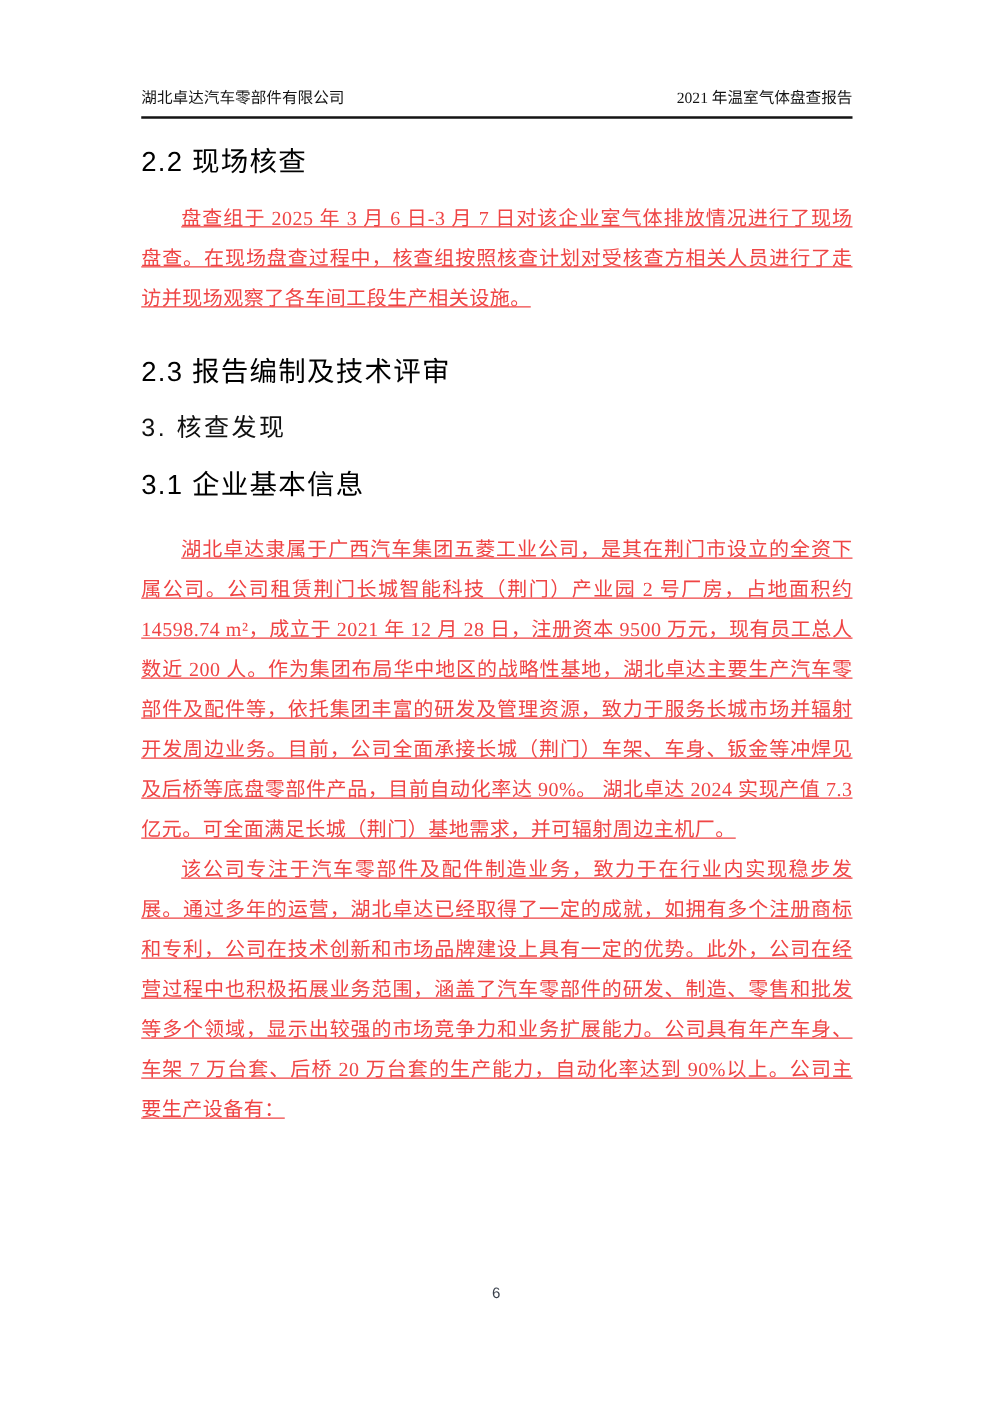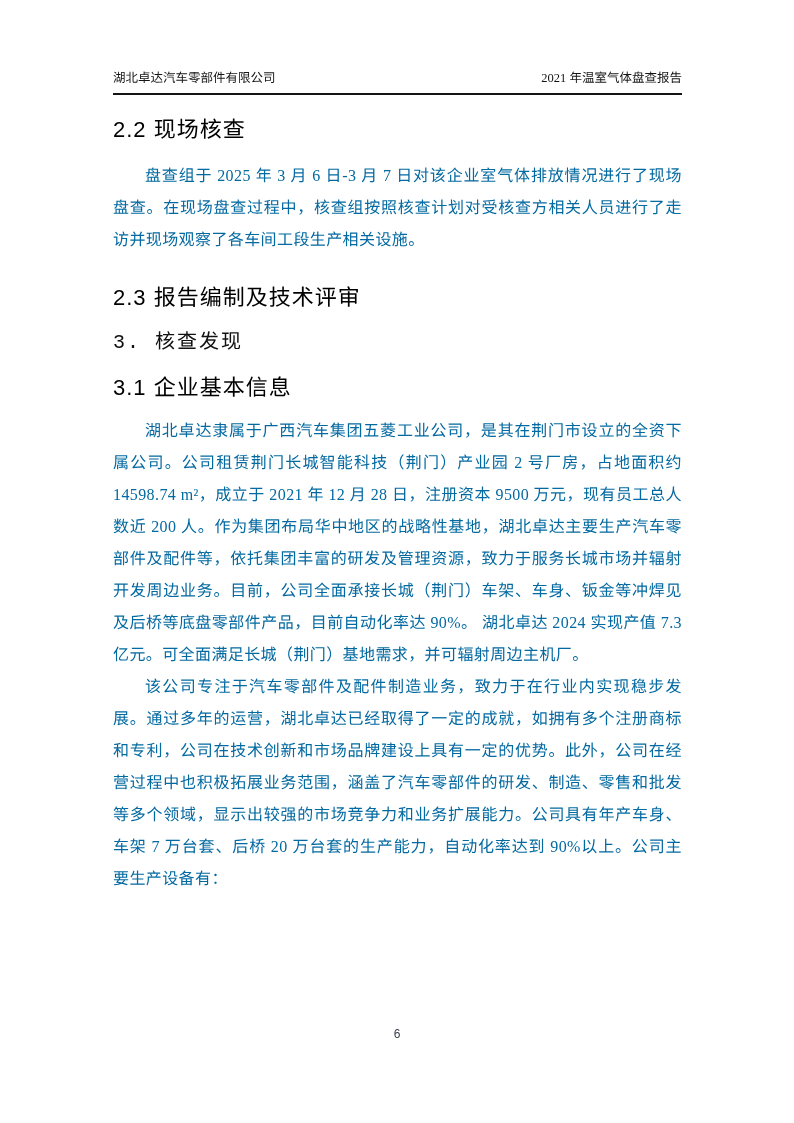--- a/index.html
+++ b/index.html
@@ -35,43 +35,44 @@
     font-family: "Liberation Sans", "DejaVu Sans", sans-serif;
     font-weight: 400;
     font-size: 22px;
     line-height: 30px;
     color: #000000;
     margin: 20px 0 0 0;
     letter-spacing: 1px;
   }
   h2.h23 { margin-top: 27px; }
   h1.chapter {
-    font-family: Liberation Mono, monospace;
+    font-family: Liberation Sans, sans-serif;
     font-weight: 400;
     font-size: 20px;
     line-height: 28px;
     color: #111111;
     margin: 16px 0 0 0;
     letter-spacing: 2px;
   }
   h2.h31 { margin-top: 16px; }
 
   p.body-para {
     font-size: 16px;
     line-height: 32px;
     text-align: justify;
     text-justify: inter-ideograph;
     text-indent: 2em;
     margin: 0;
     letter-spacing: 0.4px;
-    color: #0369a1;
+    color: #ef4444;
+    text-decoration: underline;
   }
   p.mt { margin-top: 14px; }
   p.mt-first { margin-top: 15px; }
-  p.mt-s31 { margin-top: 12px; }
+  p.mt-s31 { margin-top: 22px; }
 
   .footer {
     position: absolute;
     left: 0;
     right: 0;
     top: 1027px;
     text-align: center;
     font-size: 12px;
     color: #3a414c;
     font-family: "Liberation Sans", "DejaVu Sans", sans-serif;

